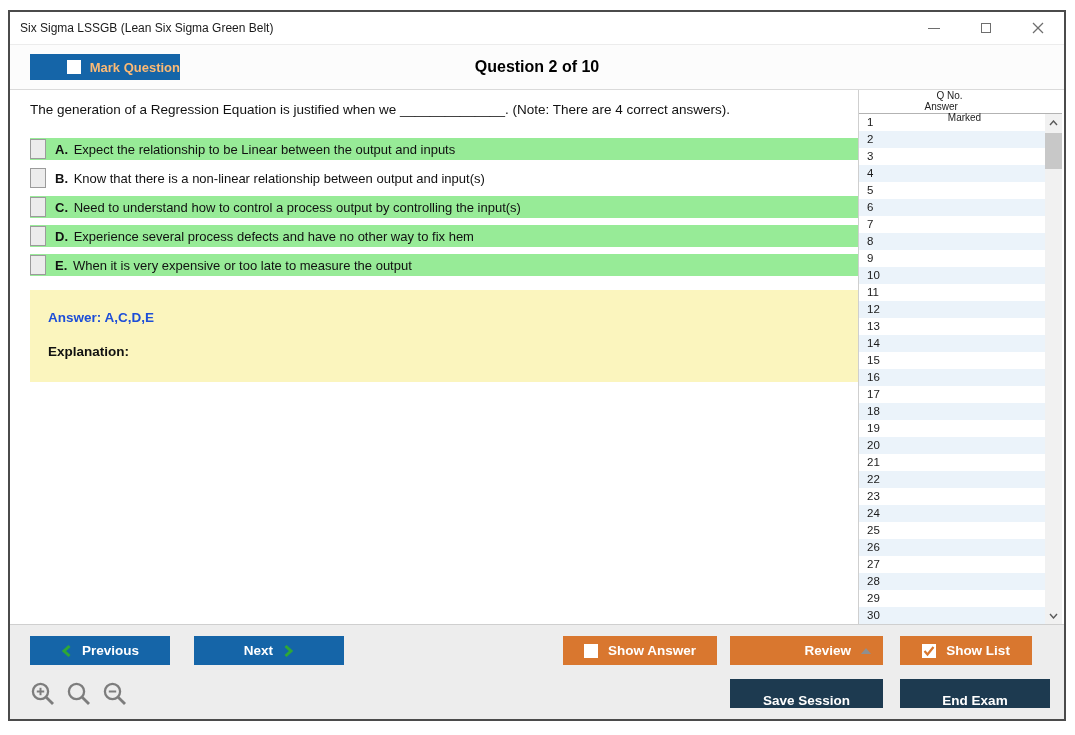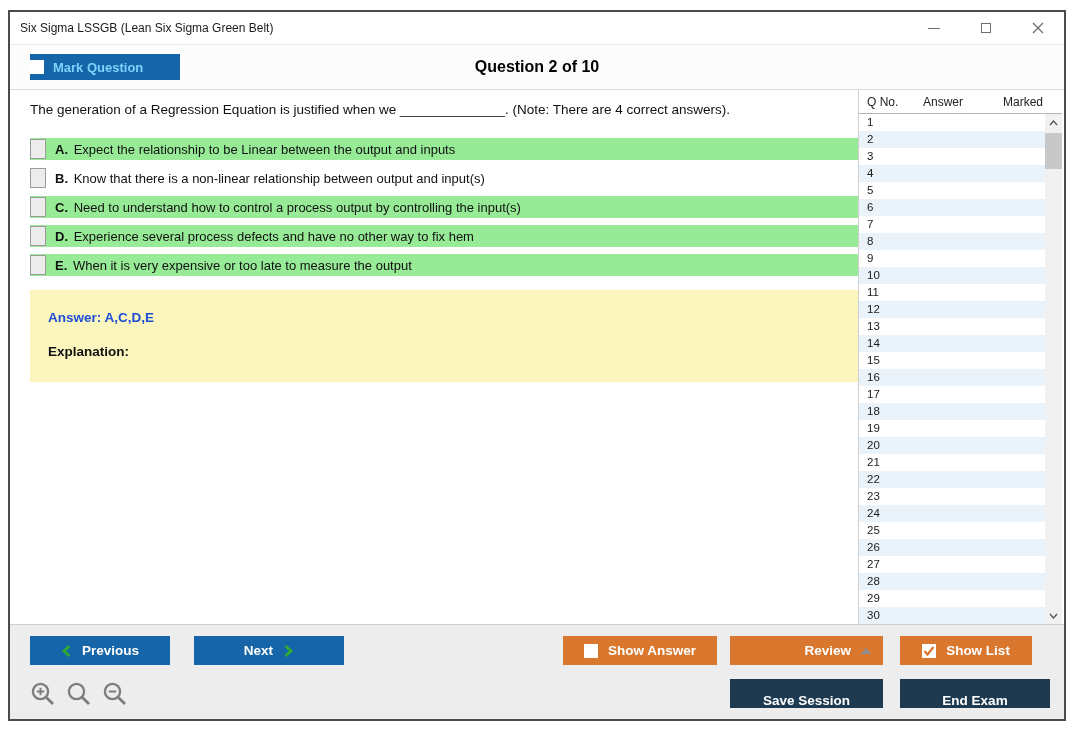--- a/index.html
+++ b/index.html
@@ -14,22 +14,22 @@
   .title { padding-left:10px; font-size:12px; color:#1a1a1a;text-align:center; }
   .win-controls { margin-left:auto; display:flex; align-items:center; height:100%; }
   .win-btn { width:52px; height:100%; display:flex; align-items:center; justify-content:center; cursor:default; }
   .glyph-min { width:12px; border-top:1px solid #6e6e6e; display:block; }
   .glyph-max { width:10px; height:10px; border:1px solid #6e6e6e; display:block; }
 
   
   .header-row { position:absolute; left:0; top:33px; right:0; height:45px; background:#fcfcfc;
                 border-bottom:1px solid #dadada; }
   .mark-btn { position:absolute; left:20px; top:9px; width:150px; height:26px; background:#1565a8;
-              color:#7dd3fc; font-weight:bold; font-size:13px; display:flex; align-items:center;
-              justify-content:flex-start; gap:9px; cursor:pointer; }
+              color:#fdba74; font-weight:bold; font-size:13px; display:flex; align-items:center;
+              justify-content:flex-end; gap:9px; cursor:pointer; }
   .chk { width:14px; height:14px; background:#fff; flex:none; position:relative; }
   .counter { position:absolute; left:0; right:0; top:0; height:100%; display:flex; align-items:center;
              justify-content:center; font-weight:bold; font-size:16px; color:#000; pointer-events:none; }
 
   
   .content { position:absolute; left:0; top:78px; right:0; height:534px; background:#fff; }
   .question-text { position:absolute; left:20px; top:12px; font-size:13.5px; color:#111; white-space:nowrap; }
 
   .options { position:absolute; left:20px; top:48px; width:830px; }
   .option { height:22px; margin-bottom:7px; display:flex; align-items:center; background:#fff; }
@@ -39,21 +39,21 @@
   .opt-text b { margin-right:2px; }
 
   .answer-box { position:absolute; left:20px; top:200px; width:830px; height:92px; background:#fbf5be; }
   .answer-line { position:absolute; left:18px; top:20px; font-weight:bold; font-size:13.5px; color:#1d4ed8; }
   .explanation-line { position:absolute; left:18px; top:54px; font-weight:bold; font-size:13.5px; color:#111; }
 
   
   .right-panel { position:absolute; left:848px; top:0; right:2px; height:534px; background:#fff;
                  border-left:1px solid #cfcfcf; }
   .list-header { height:24px; border-bottom:1px solid #b3b3b3; display:flex; align-items:center;
-                 font-size:12px; color:#222; padding-left:8px; }
+                 font-size:10px; color:#222; padding-left:8px;flex-direction:column; }
   .lh-qno { width:56px; } .lh-answer { width:80px; } .lh-marked { flex:1; }
   .list-body { position:absolute; left:0; top:24px; right:0; bottom:0; }
   .rows { position:absolute; left:0; top:0; right:17px; bottom:0; overflow:hidden; }
   .qrow { height:17px; line-height:17px; padding-left:8px; font-size:11.5px; color:#1a1a1a; }
   .qrow.alt { background:#ebf3fa; }
 
   .scrollbar { position:absolute; right:0; top:0; bottom:0; width:17px; background:#f1f1f1; }
   .sb-arrow { position:absolute; left:0; width:17px; height:17px; display:flex; align-items:center;
               justify-content:center; cursor:pointer; }
   .sb-up { top:0; } .sb-down { bottom:0; }

